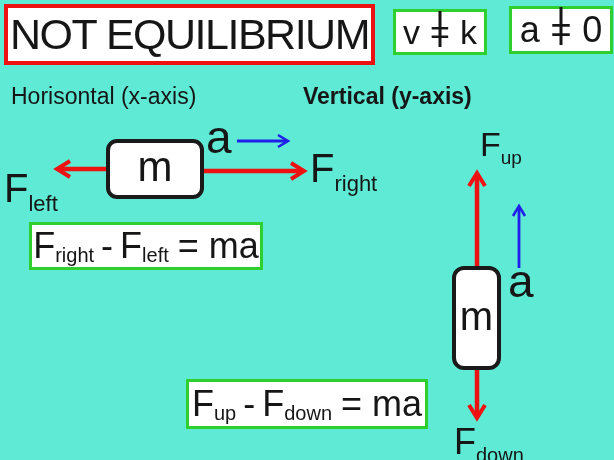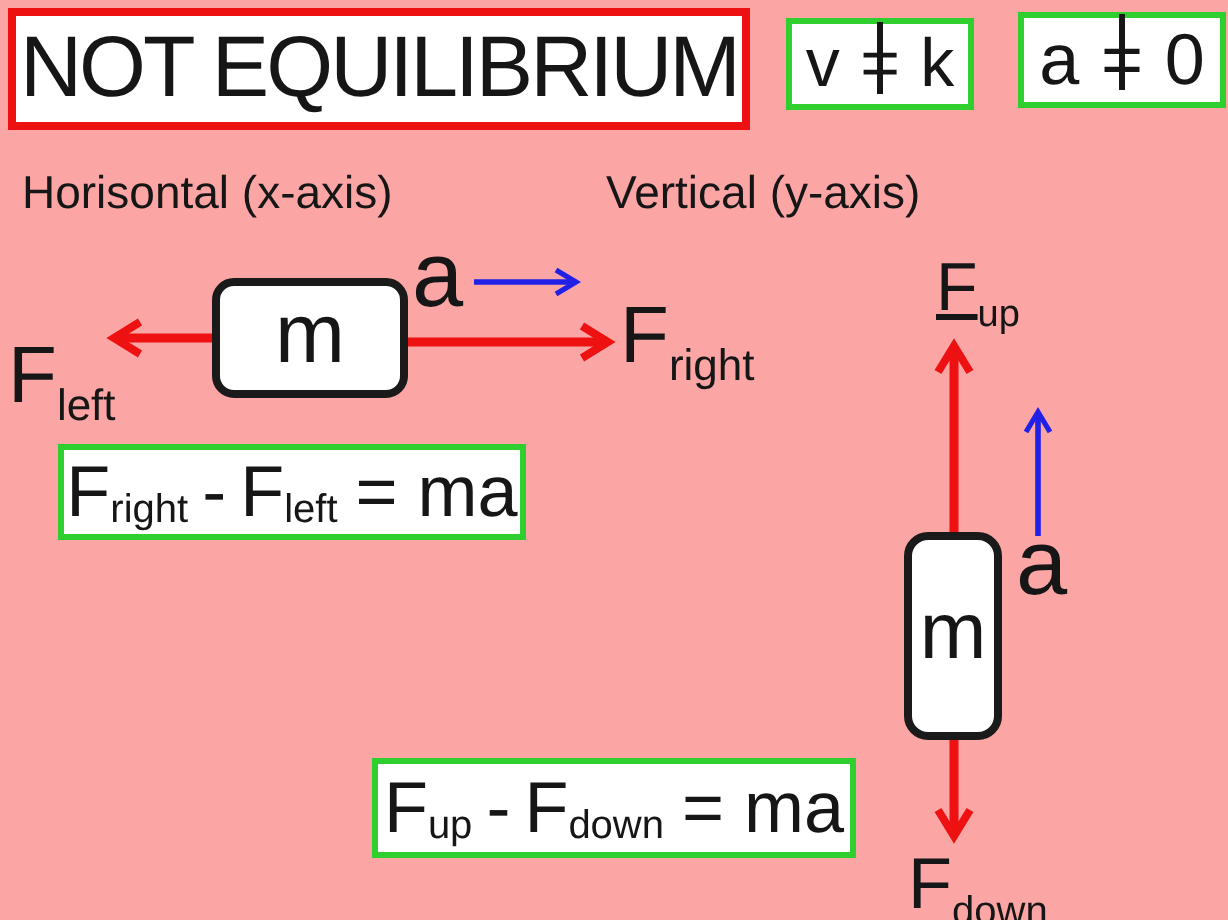--- a/index.html
+++ b/index.html
@@ -11,21 +11,21 @@
   * { margin: 0; padding: 0; box-sizing: border-box; }
   html, body { background: #ffffff; }
   body {
     font-family: "Liberation Sans", "DejaVu Sans", sans-serif;
     color: var(--ink);
   }
   #canvas {
     position: relative;
     width: 614px;
     height: 460px;
-    background: #fca5a5;
+    background: #5eead4;
     overflow: hidden;
   }
   .abs { position: absolute; }
 
   
   #title-box {
     left: 4px; top: 4px; width: 371px; height: 61px;
     border: 4px solid var(--red);
     display: flex; align-items: center; justify-content: center;
     background: #fff;
@@ -47,41 +47,41 @@
   .neq::after {
     content: ""; position: absolute;
     left: 50%; transform: translateX(-50%);
     top: -0.13em; height: 1.06em; width: 3px;
     background: var(--ink);
   }
 
   
   .section-header { font-size: 23px; line-height: 1.1; white-space: nowrap; }
   #h-header { left: 11px; top: 84px; }
-  #v-header { left: 303px; top: 84px; }
+  #v-header { left: 303px; top: 84px; font-weight: bold; }
 
   
   .mass-box {
     border: 4px solid #1a1a1a;
     display: flex; align-items: center; justify-content: center;
     background: #fff;
   }
   #h-mass { left: 106px; top: 139px; width: 98px; height: 60px; border-radius: 11px; font-size: 42px; }
   #v-mass { left: 452px; top: 266px; width: 49px; height: 104px; border-radius: 12px; font-size: 40px; }
   .mass-box .mass-label { line-height: 1; position: relative; top: -2px; }
 
   
   .flabel { white-space: nowrap; line-height: 1; }
   .flabel .fmain { }
   .flabel .fsub { position: relative; }
   #f-left  { left: 4px;   top: 168px; font-size: 40px; }
   #f-left  .fsub { font-size: 22px; top: 9px; }
   #f-right { left: 310px; top: 148px; font-size: 40px; text-align: center; }
   #f-right .fsub { font-size: 22px; top: 9px; }
-  #f-up    { left: 468px; top: 127px; font-size: 34px; text-decoration: underline; }
+  #f-up    { left: 480px; top: 127px; font-size: 34px; }
   #f-up    .fsub { font-size: 19px; top: 8px; }
   #f-down  { left: 454px; top: 424px; font-size: 36px; text-align: center; }
   #f-down  .fsub { font-size: 20px; top: 8px; }
 
   
   .accel-label { line-height: 1; }
   #h-accel { left: 206px; top: 114px; font-size: 46px; }
   #v-accel { left: 508px; top: 258px; font-size: 46px; }
 
   

